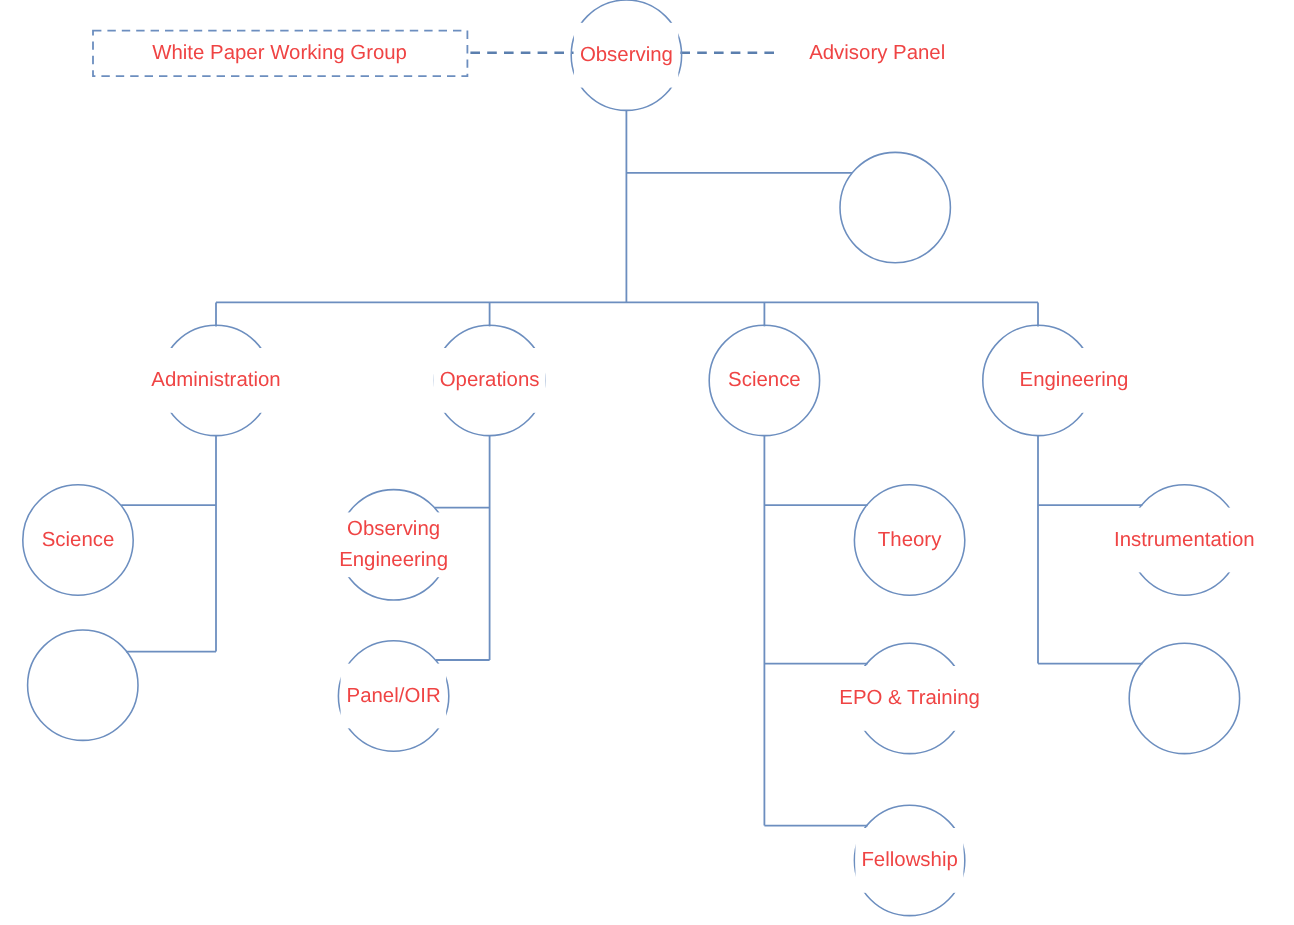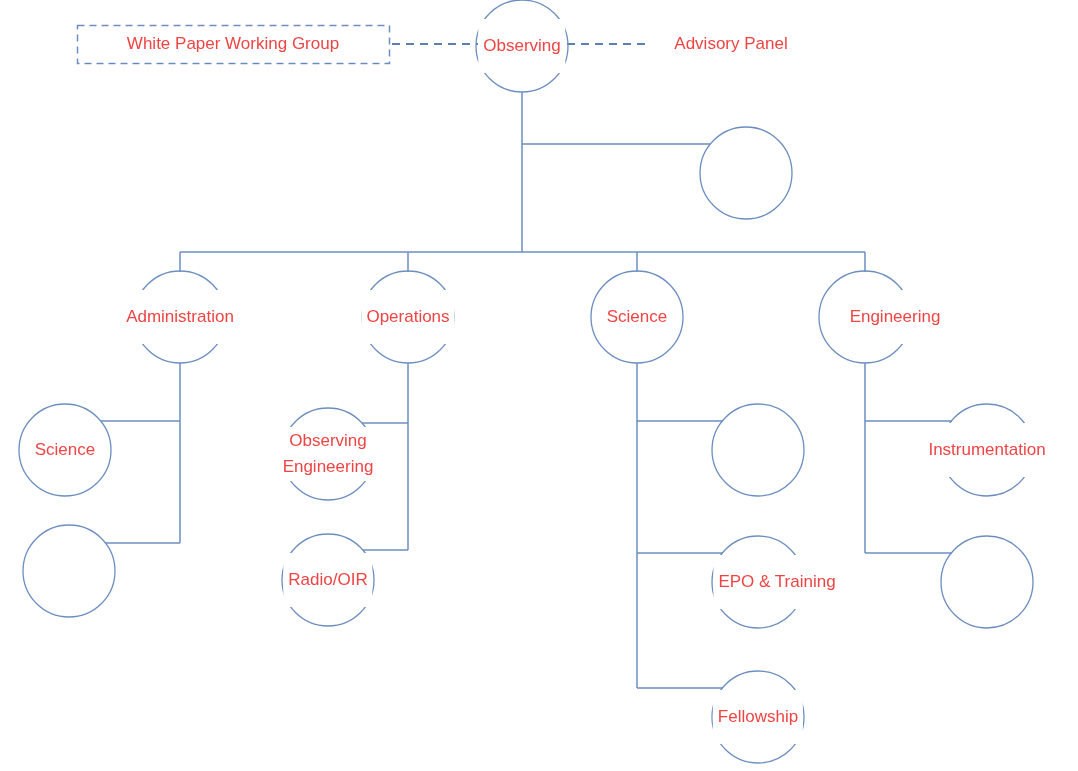--- a/index.html
+++ b/index.html
@@ -104,20 +104,21 @@
 
   <div class="lbl" style="left:408px;top:317px">Operations</div>
   <div class="lbl" style="left:180px;top:317px">Administration</div>
   <div class="lbl" style="left:637px;top:317px">Science</div>
   <div class="lbl" style="left:895px;top:317px">Engineering</div>
 
   <div class="lbl" style="left:65px;top:450px">Science</div>
 
   <div class="lbl" style="left:328px;top:454px">Observing
 Engineering</div>
-  <div class="lbl" style="left:328px;top:580px">Radio/OIR</div>
+  <div class="lbl" style="left:328px;top:580px">Panel/OIR</div>
 
-  <div class="lbl" style="left:777px;top:582px">EPO &amp; Training</div>
+  <div class="lbl" style="left:758px;top:450px">Theory</div>
+  <div class="lbl" style="left:758px;top:582px">EPO &amp; Training</div>
   <div class="lbl" style="left:987px;top:450px">Instrumentation</div>
 
   <div class="lbl" style="left:758px;top:717px">Fellowship</div>
 
 </div>
 
 </body></html>

